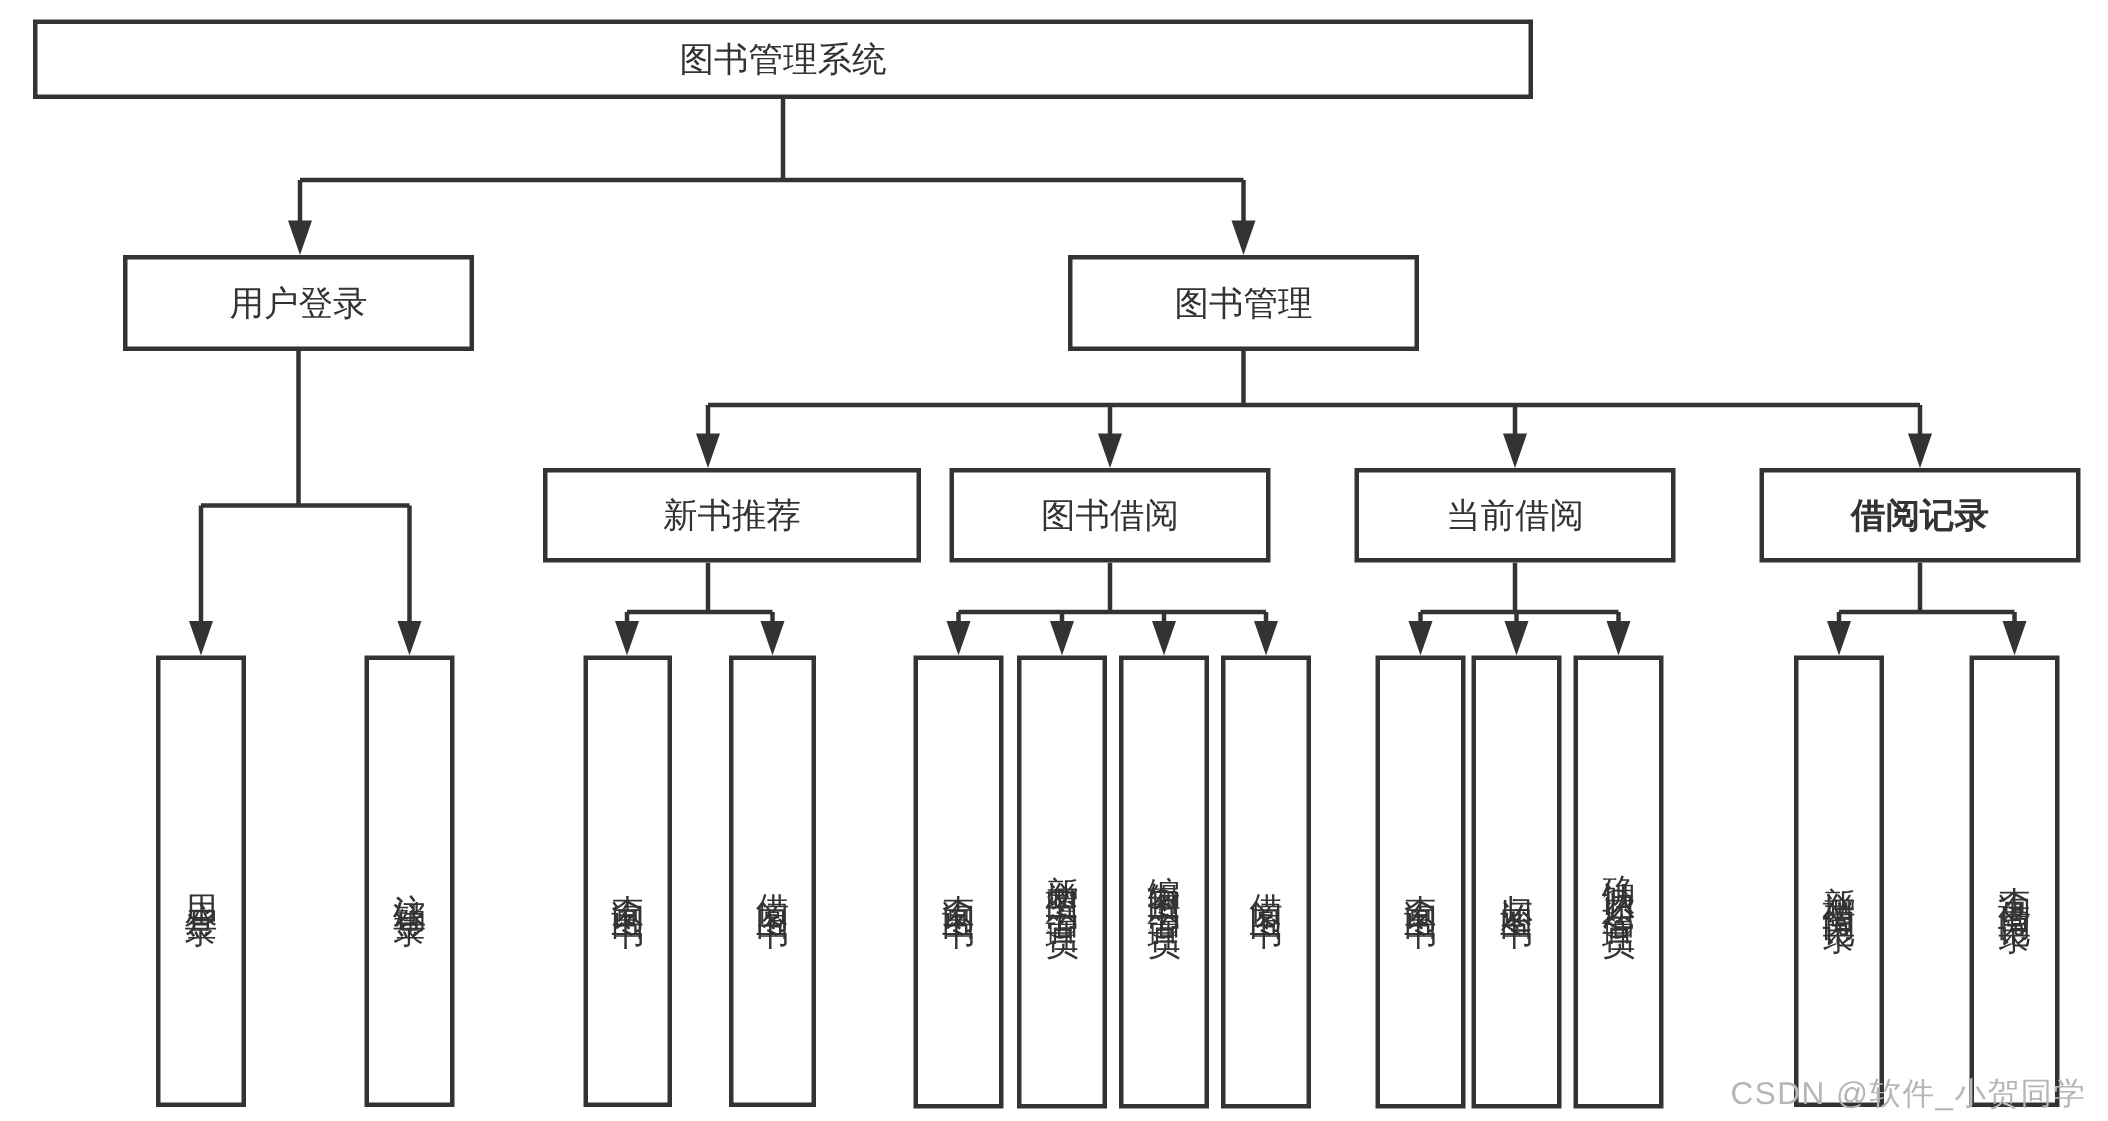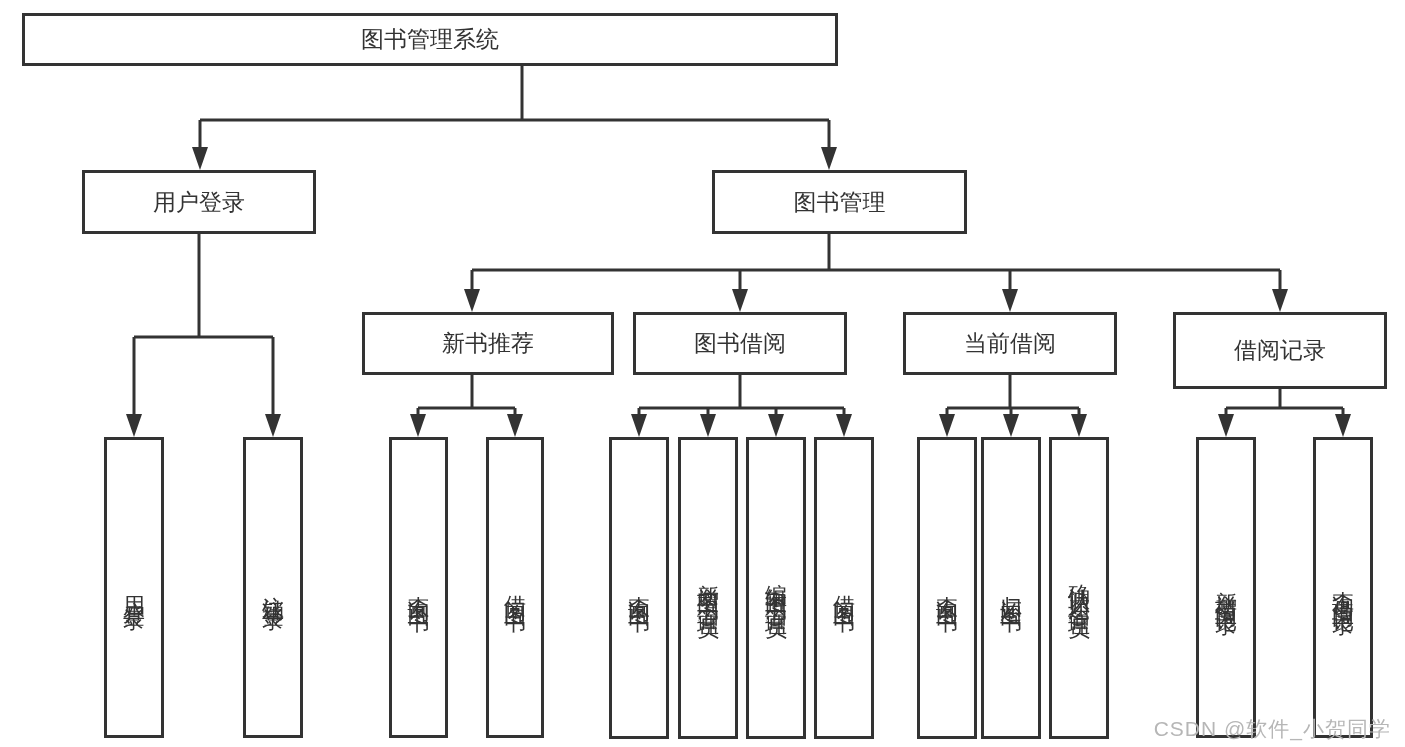--- a/index.html
+++ b/index.html
@@ -33,28 +33,28 @@
   .h-node { font-size: 23px; }
   .v-node {
     writing-mode: vertical-rl;
     text-orientation: mixed;
     font-size: 22px;
     letter-spacing: 5px;
     line-height: 1;
   }
 
   
-  .n-root        { left: 22px;   top: 13px;  width: 816px; height: 53px; }
+  .n-root        { left: 22px;   top: 13px;  width: 1000px; height: 53px; }
   .n-user-login  { left: 82px;   top: 170px; width: 234px;  height: 64px; }
-  .n-book-mgmt   { left: 712px;  top: 170px; width: 255px;  height: 64px; }
+  .n-book-mgmt   { left: 712px;  top: 170px; width: 234px;  height: 64px; }
 
   .n-l3-new      { left: 362px;  top: 312px; width: 252px;  height: 63px; }
   .n-l3-borrow   { left: 633px;  top: 312px; width: 214px;  height: 63px; }
   .n-l3-current  { left: 903px;  top: 312px; width: 214px;  height: 63px; }
-  .n-l3-record   { left: 1173px; top: 312px; width: 214px;  height: 77px; }
+  .n-l3-record   { left: 1173px; top: 312px; width: 214px;  height: 63px; font-weight: bold; }
 
   .n-ul-c0 { left: 104px;  top: 437px; width: 60px; height: 301px; }
   .n-ul-c1 { left: 243px;  top: 437px; width: 60px; height: 301px; }
 
   .n-nb-c0 { left: 389px;  top: 437px; width: 59px; height: 301px; }
   .n-nb-c1 { left: 486px;  top: 437px; width: 58px; height: 301px; }
 
   .n-bb-c0 { left: 609px;  top: 437px; width: 60px; height: 302px; }
   .n-bb-c1 { left: 678px;  top: 437px; width: 60px; height: 302px; }
   .n-bb-c2 { left: 746px;  top: 437px; width: 60px; height: 302px; }

